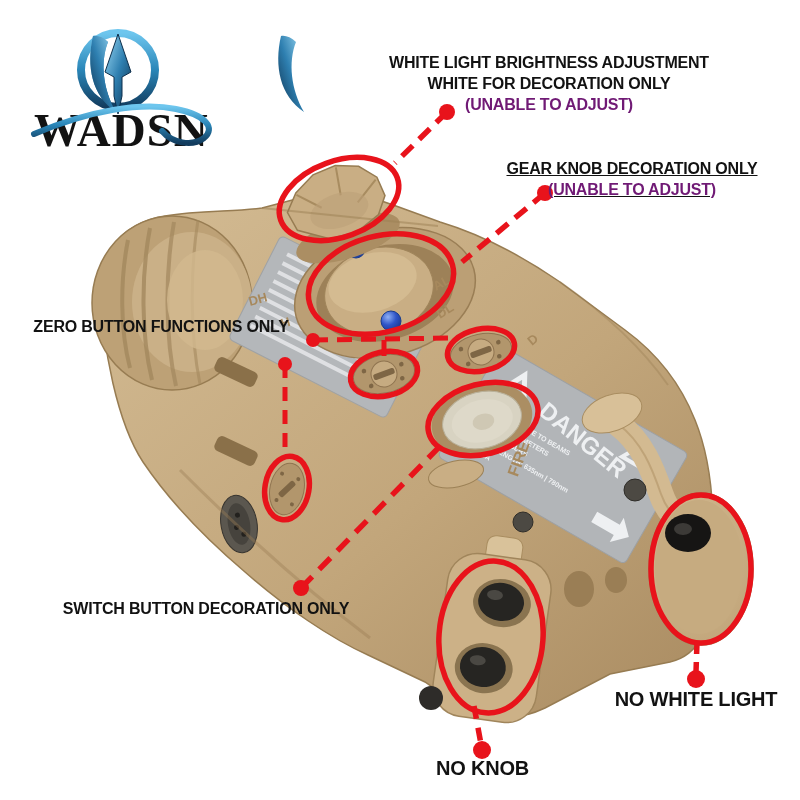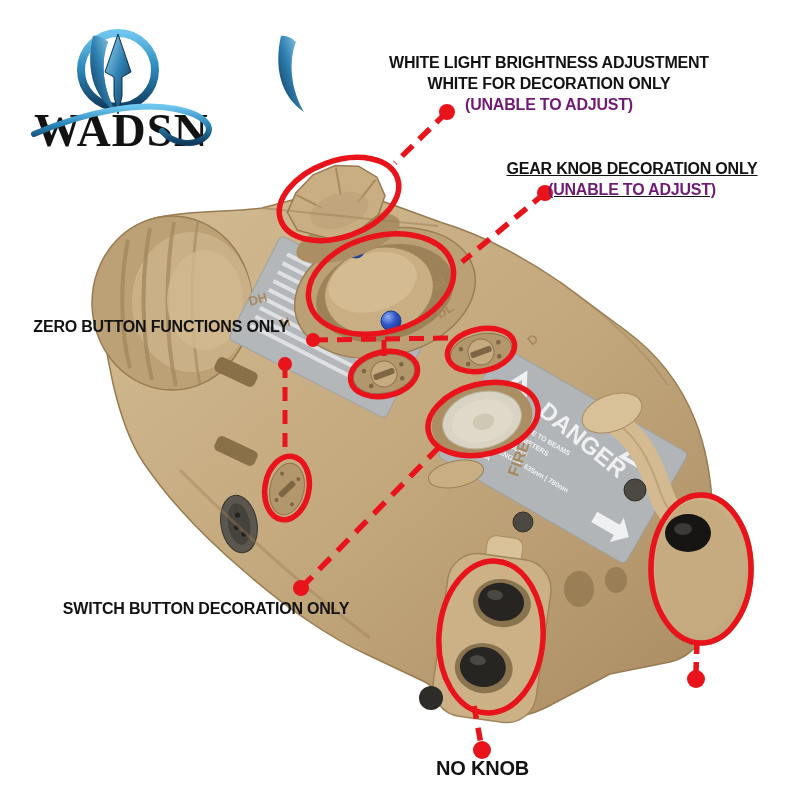--- a/index.html
+++ b/index.html
@@ -277,16 +277,17 @@
   </div>
 
   <div class="callout" style="left:8px;top:316px;width:306px;">
     <div>ZERO BUTTON FUNCTIONS ONLY</div>
   </div>
 
   <div class="callout" style="left:16px;top:598px;width:316px;margin-left:32px;">
     <div>SWITCH BUTTON DECORATION ONLY</div>
   </div>
 
+  <div class="callout big" style="left:612px;top:689px;width:168px;">NO WHITE LIGHT</div>
 
   <div class="callout big" style="left:420px;top:758px;width:125px;">NO KNOB</div>
 
 </div>
 
 </body></html>

